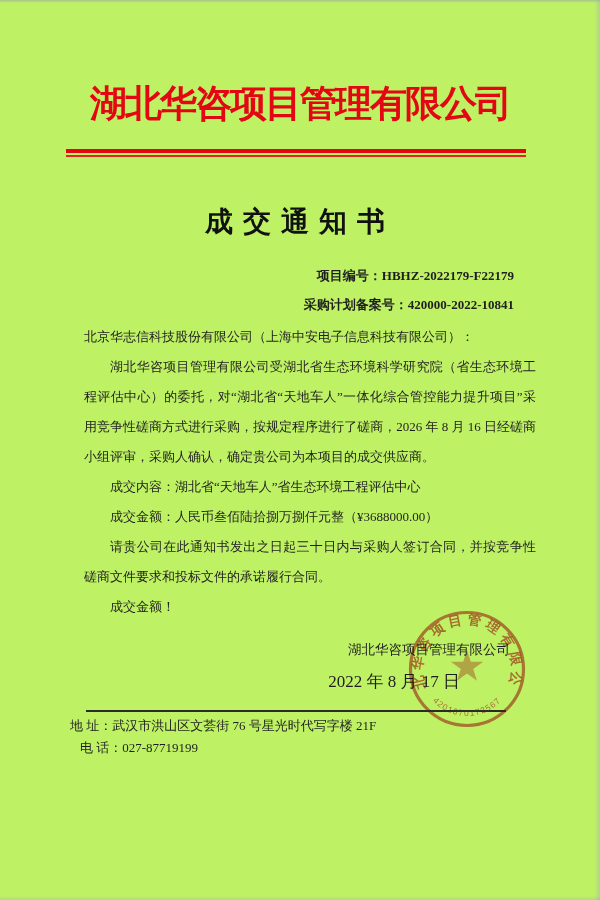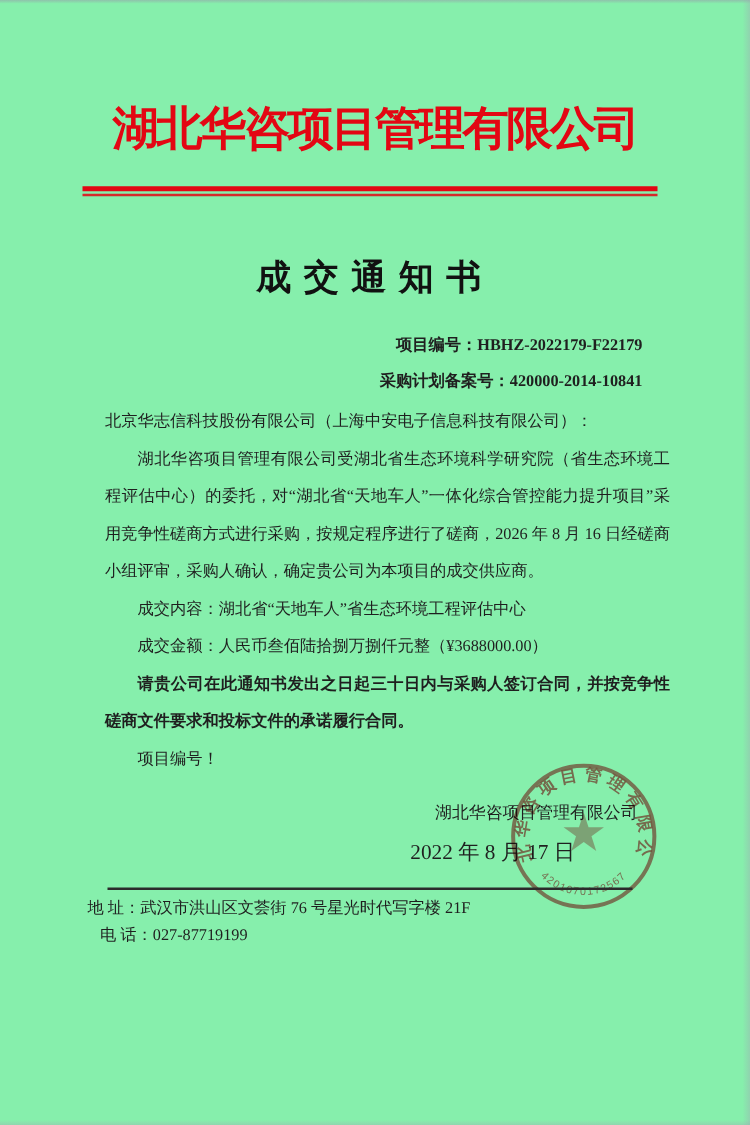--- a/index.html
+++ b/index.html
@@ -1,19 +1,19 @@
 <!DOCTYPE html>
 <html style="--brand-red: #e30613; --seal-red: #d95b5b; --text: #1f1f1f;"><head>
 <meta charset="utf-8">
 <style>
   * { margin:0; padding:0; box-sizing:border-box; }
   html,body { width:600px; height:900px; }
   body { background:#ffffff; }
   .page {
-    position:relative; width:600px; height:900px; background:#86efac; overflow:hidden;
+    position:relative; width:600px; height:900px; background:#bef264; overflow:hidden;
     font-family:"Liberation Serif","DejaVu Serif",serif; color:var(--text,#1f1f1f);
   }
   .edge-top { position:absolute; top:0; left:0; right:0; height:3px;
     background:linear-gradient(to bottom, rgba(150,158,170,.55), rgba(255,255,255,0)); }
   .edge-right { position:absolute; top:0; right:0; bottom:0; width:6px;
     background:linear-gradient(to left, rgba(160,168,180,.40), rgba(255,255,255,0)); }
   .edge-bottom { position:absolute; bottom:0; left:0; right:0; height:4px;
     background:linear-gradient(to top, rgba(160,168,180,.35), rgba(255,255,255,0)); }
 
   .letterhead {
@@ -33,21 +33,21 @@
   }
 
   .meta { position:absolute; top:261px; right:86px; text-align:right;
     font-size:13px; line-height:29px;font-weight:bold; }
 
   .body-text { position:absolute; top:322px; left:84px; width:452px;
     font-size:13px; line-height:30px; text-align:justify; }
   .body-text p { margin:0; }
   .indent { text-indent:2em; }
   .p-award { margin-top:9px; }
-  .p-contract { margin-top:8px;font-weight:bold; }
+  .p-contract { margin-top:8px; }
   .p-closing { margin-top:5px; }
 
   .sig-company { position:absolute; top:641px; right:90px; font-size:13.5px; }
   .sig-date    { position:absolute; top:670px; right:140px; font-size:17px; }
 
   .seal { position:absolute; left:406px; top:608px; width:122px; height:122px;
     mix-blend-mode:multiply; }
   .seal-ring { fill:none; stroke:var(--seal-red,#d95b5b); stroke-width:3.2; opacity:.8; }
   .seal-star { fill:var(--seal-red,#d95b5b); opacity:.5; }
   .seal-ring-text { font-family:"Liberation Sans","DejaVu Sans",sans-serif;
@@ -70,30 +70,30 @@
   <div class="edge-bottom"></div>
 
   <h1 class="letterhead">湖北华咨项目管理有限公司</h1>
   <div class="rule-thick"></div>
   <div class="rule-thin"></div>
 
   <h2 class="doc-title">成交通知书</h2>
 
   <div class="meta">
     <div><span>项目编号：</span><span>HBHZ-2022179-F22179</span></div>
-    <div><span>采购计划备案号：</span><span>420000-2014-10841</span></div>
+    <div><span>采购计划备案号：</span><span>420000-2022-10841</span></div>
   </div>
 
   <div class="body-text">
     <p>北京华志信科技股份有限公司（上海中安电子信息科技有限公司）：</p>
     <p class="indent p-award">湖北华咨项目管理有限公司受湖北省生态环境科学研究院（省生态环境工程评估中心）的委托，对“湖北省“天地车人”一体化综合管控能力提升项目”采用竞争性磋商方式进行采购，按规定程序进行了磋商，2026 年 8 月 16 日经磋商小组评审，采购人确认，确定贵公司为本项目的成交供应商。</p>
     <p class="indent"><span>成交内容：</span><span>湖北省“天地车人”省生态环境工程评估中心</span></p>
     <p class="indent"><span>成交金额：</span><span>人民币叁佰陆拾捌万捌仟元整（¥3688000.00）</span></p>
     <p class="indent p-contract">请贵公司在此通知书发出之日起三十日内与采购人签订合同，并按竞争性磋商文件要求和投标文件的承诺履行合同。</p>
-    <p class="indent p-closing">项目编号！</p>
+    <p class="indent p-closing">成交金额！</p>
   </div>
 
   <div class="sig-company">湖北华咨项目管理有限公司</div>
   <div class="sig-date">2022 年 8 月 17 日</div>
 
   <svg class="seal" viewBox="0 0 122 122">
     <defs>
       <path id="seal-arc-top" d="M 18.7 76.4 A 45 45 0 1 1 103.3 76.4" fill="none"></path>
       <path id="seal-arc-bottom" d="M 25 91.2 A 47 47 0 0 0 97 91.2" fill="none"></path>
     </defs>

